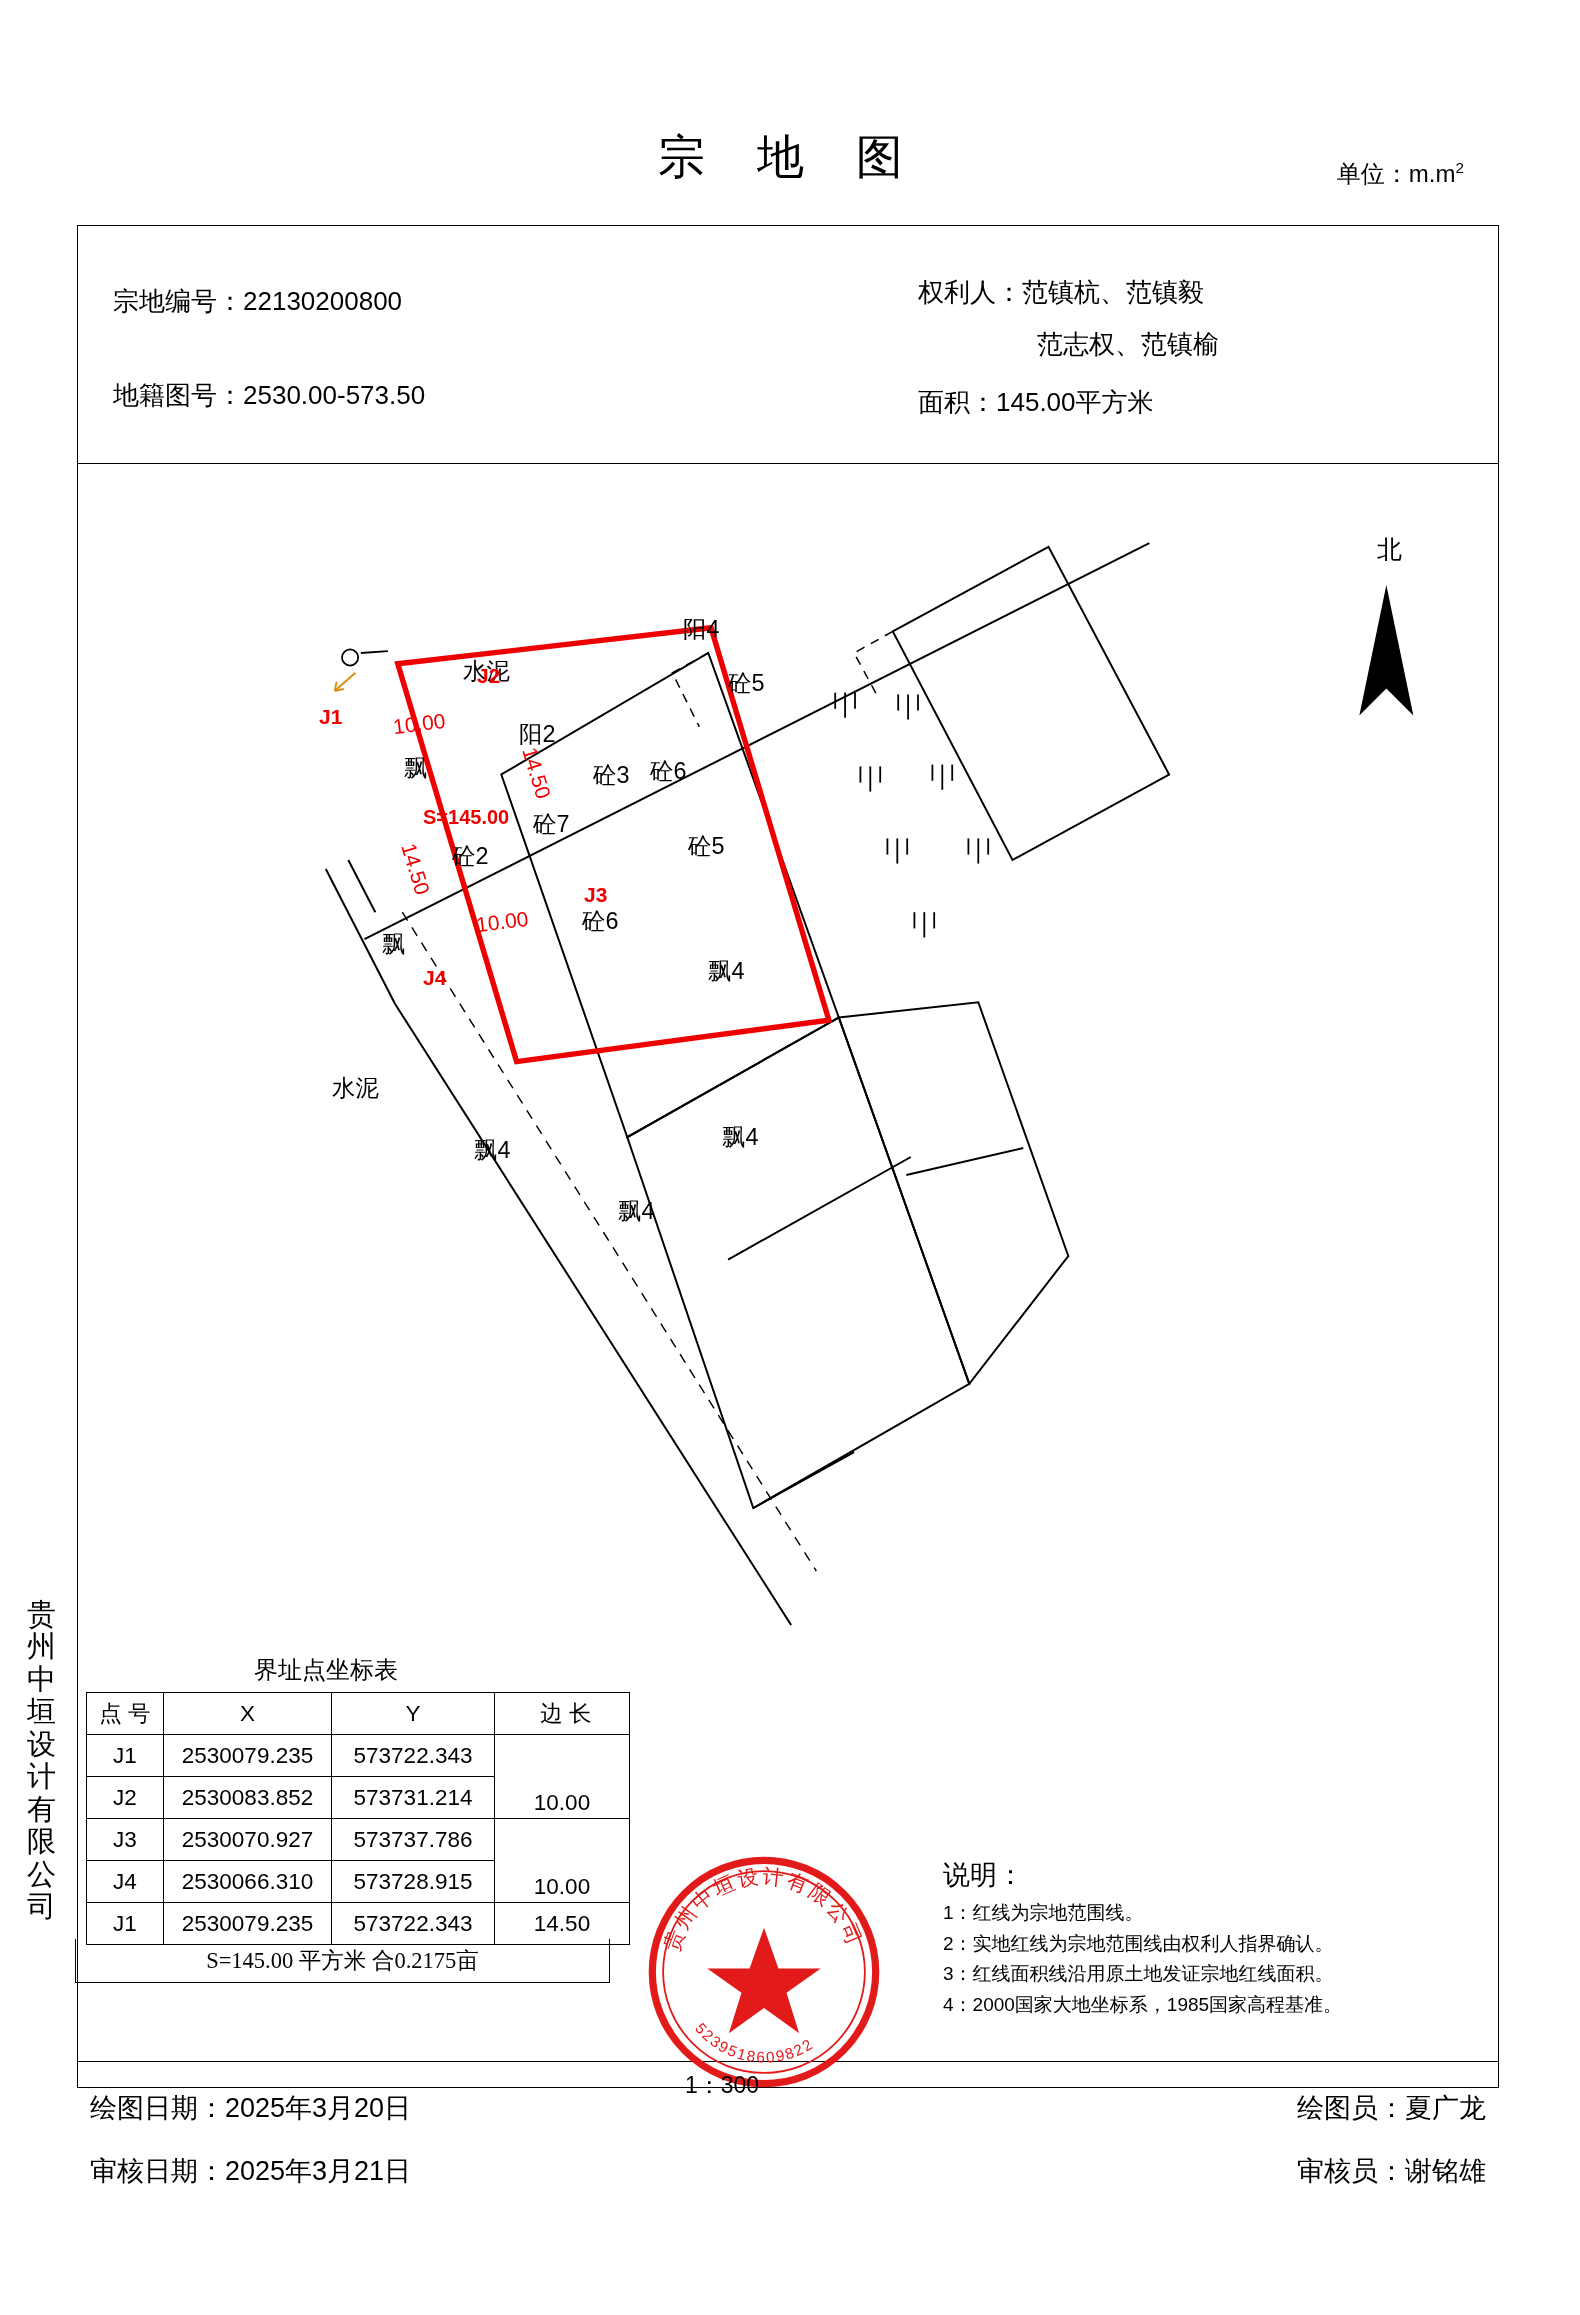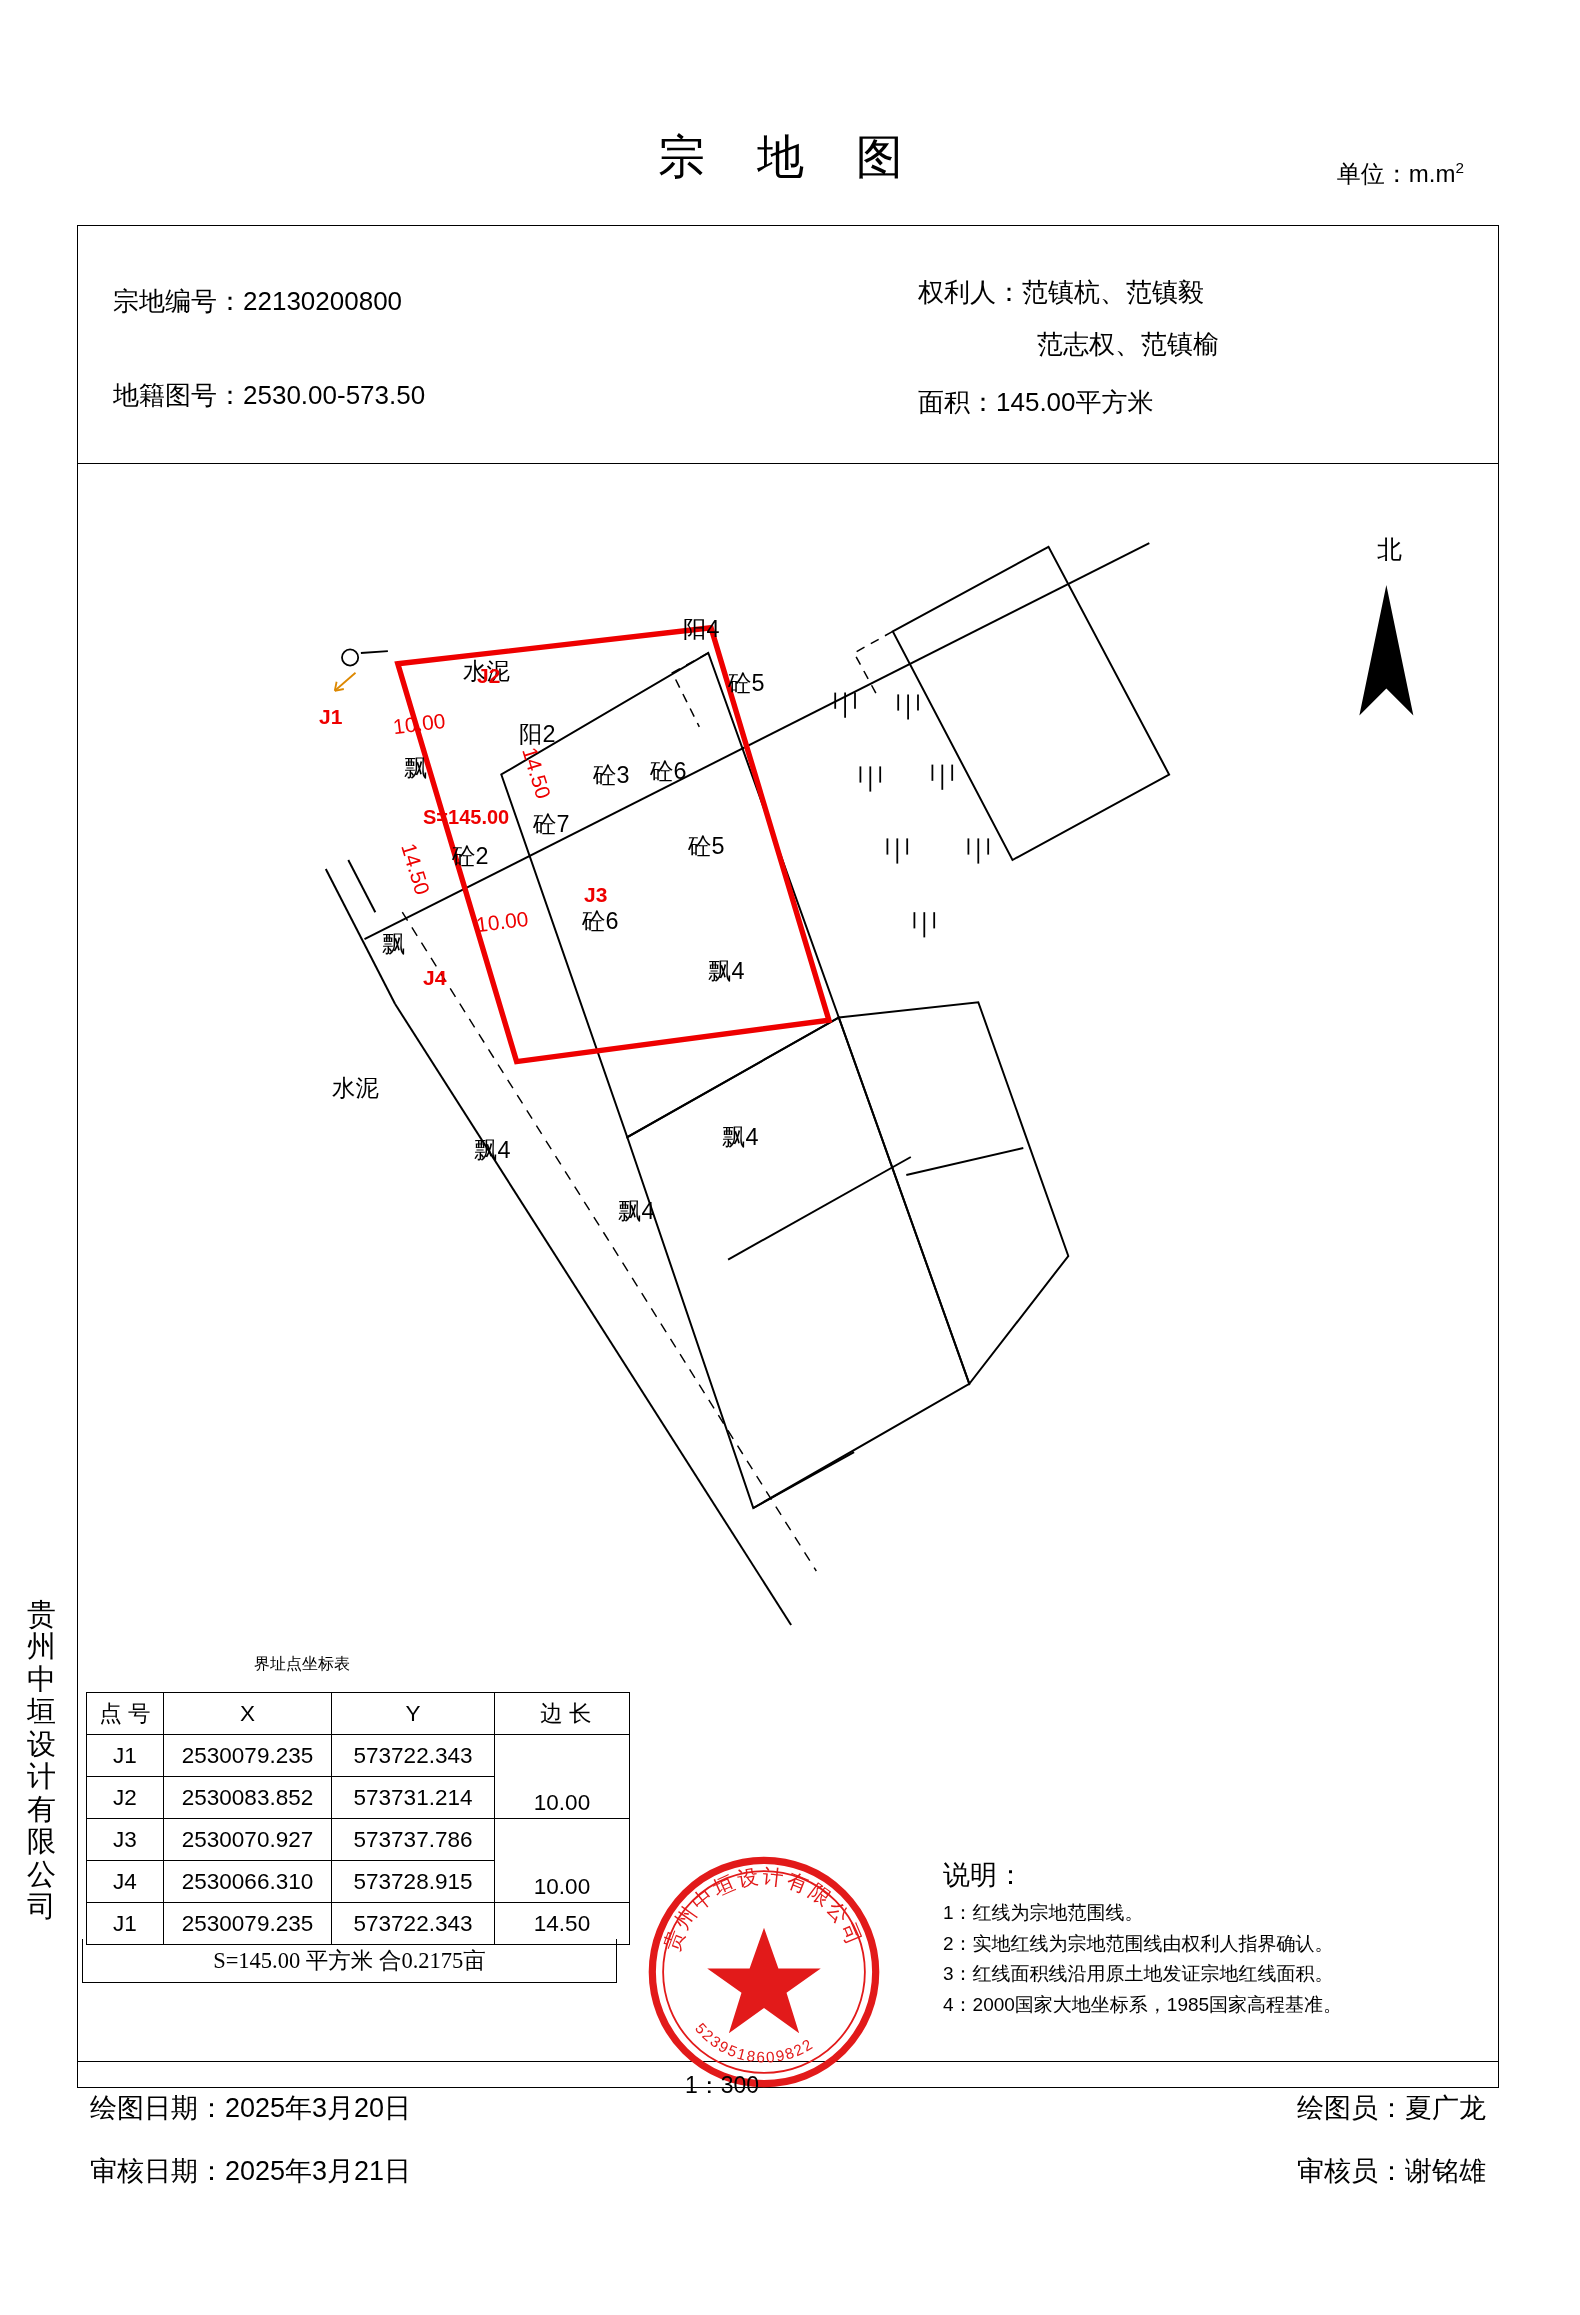--- a/index.html
+++ b/index.html
@@ -122,21 +122,21 @@
     text-align: center;
     letter-spacing: 0;
   }
   .company-vertical span { display: block; }
 
   
   .coord-title {
     position: absolute;
     left: 254px;
     top: 1654px;
-    font-size: 16px;
+    font-size: 24px;
     font-family: "Liberation Sans", "DejaVu Sans", sans-serif;
   }
   table.coord {
     position: absolute;
     left: 86px;
     top: 1692px;
     border-collapse: collapse;
     font-family: "Liberation Sans", "DejaVu Sans", sans-serif;
     font-size: 22.5px;
   }
@@ -406,21 +406,21 @@
     </tr>
     <tr>
       <td>J1</td>
       <td>2530079.235</td>
       <td>573722.343</td>
       <td>14.50</td>
     </tr>
   </tbody>
     </table>
 
-  <div style="position:absolute;left:82px;top:1939px;width:533px;" class="coord-sum">S=145.00 平方米  合0.2175亩</div>
+  <div style="position:absolute;left:75px;top:1939px;width:533px;" class="coord-sum">S=145.00 平方米  合0.2175亩</div>
 
   <div class="notes">
     <div class="nt-head">说明：</div>
     <div>1：红线为宗地范围线。</div>
     <div>2：实地红线为宗地范围线由权利人指界确认。</div>
     <div>3：红线面积线沿用原土地发证宗地红线面积。</div>
     <div>4：2000国家大地坐标系，1985国家高程基准。</div>
   </div>
 
   <svg class="seal" viewBox="0 0 262 262">

